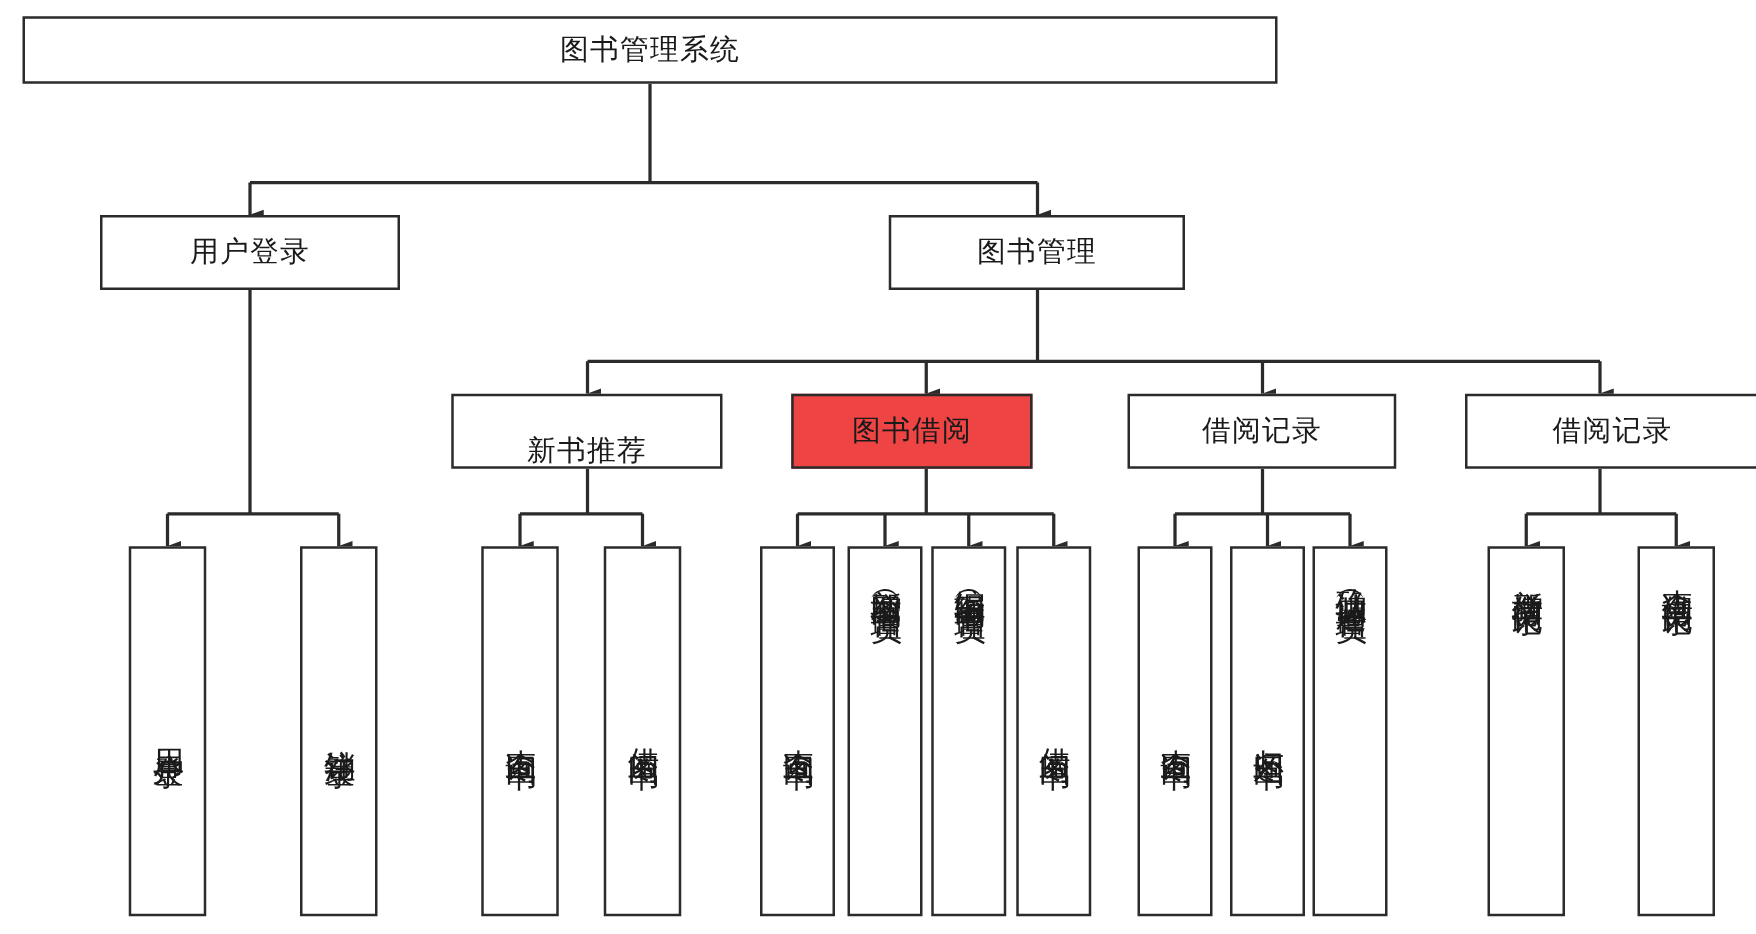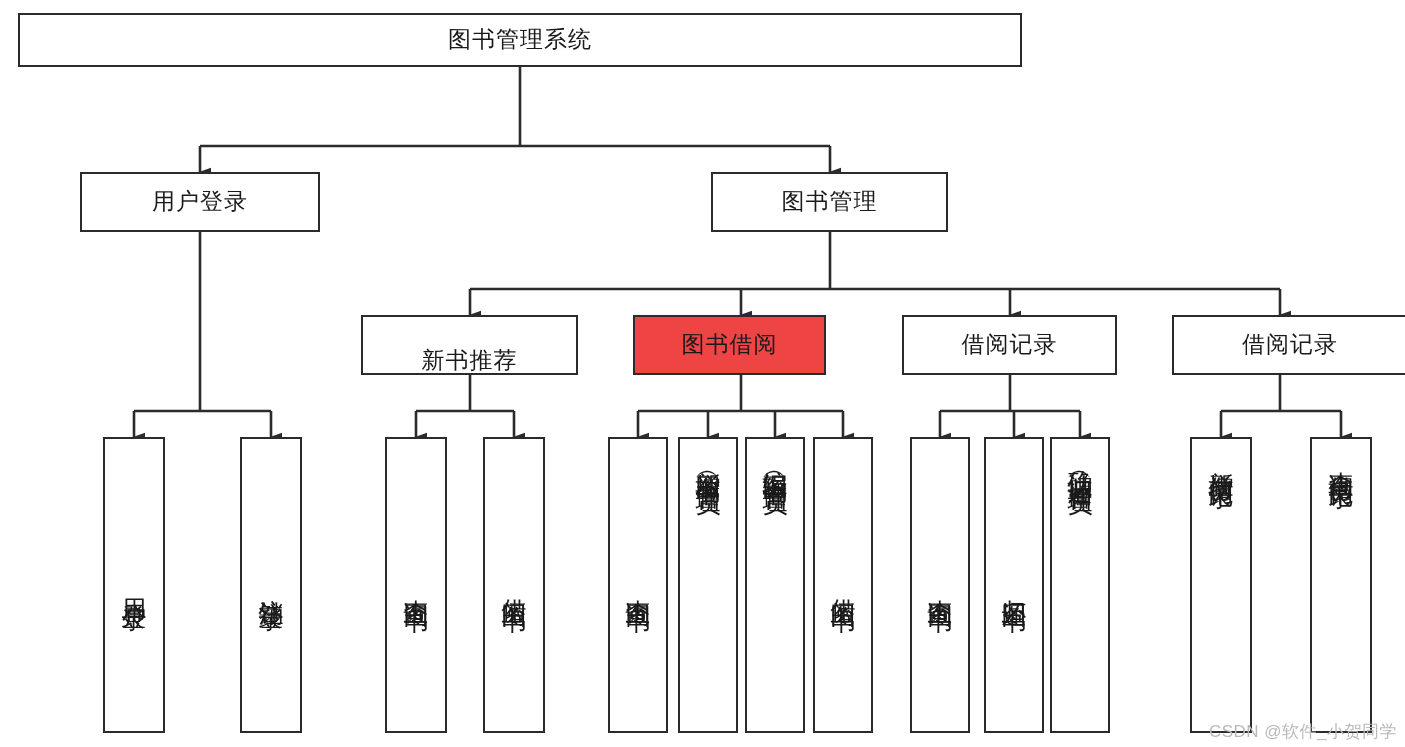--- a/index.html
+++ b/index.html
@@ -174,14 +174,13 @@
         <span class="node-label">确认归还（管理员）</span>
       </div>
       <div class="node vertical" style="left: 1190px; top: 437px; width: 62px; height: 296px; border-color: rgb(43, 43, 43); background: rgb(255, 255, 255);">
         <span class="node-label">新增借阅记录</span>
       </div>
       <div class="node vertical" style="left: 1310px; top: 437px; width: 62px; height: 296px; border-color: rgb(43, 43, 43); background: rgb(255, 255, 255);">
         <span class="node-label">查询借阅记录</span>
       </div>
     </div>
 
-  <div id="watermark">CSDN @软件_小贺同学</div>
 </div>
 
 </body></html>

